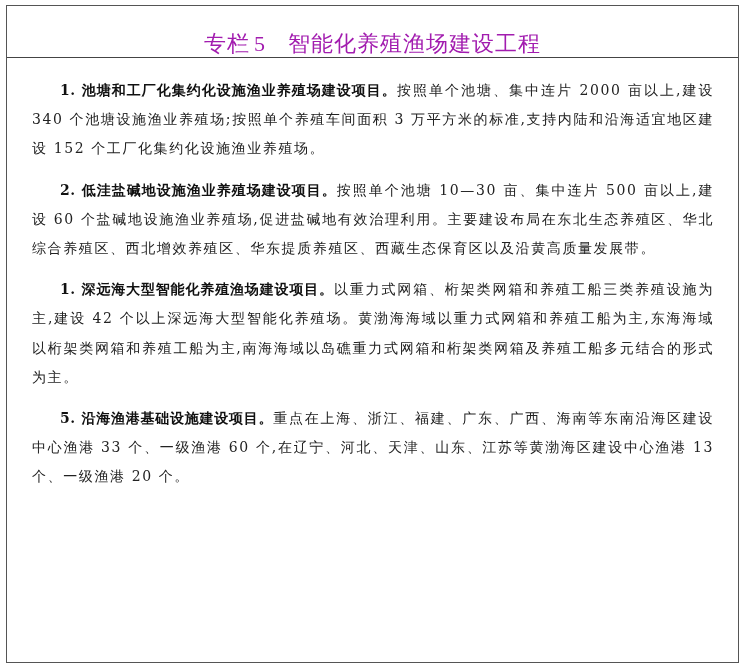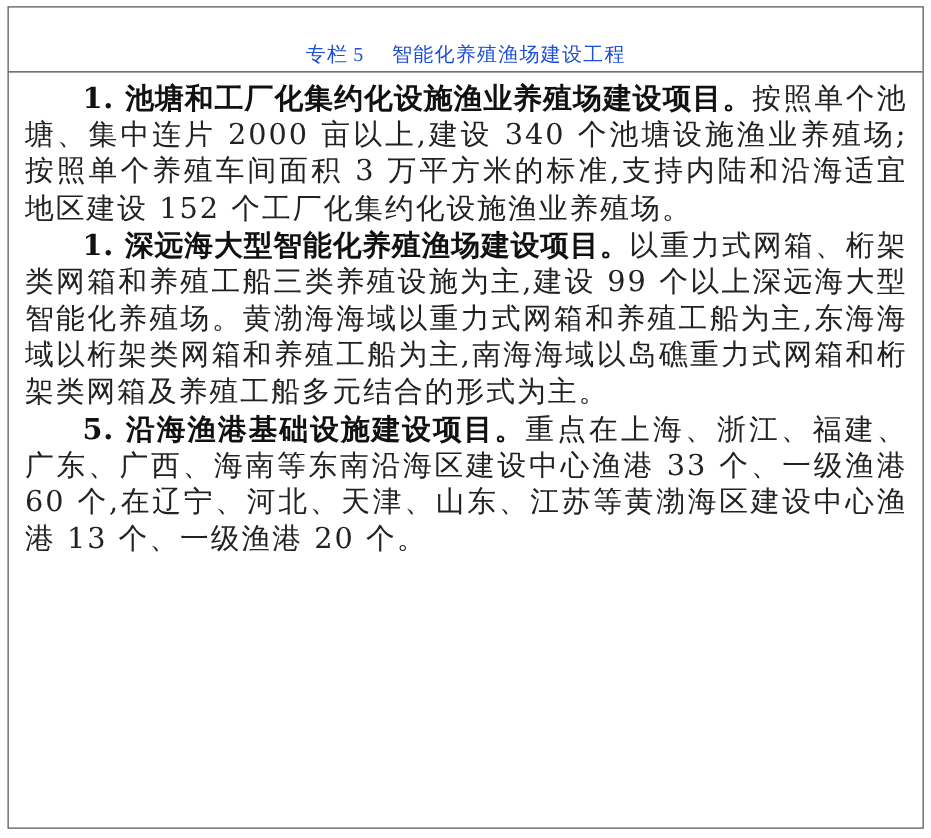--- a/index.html
+++ b/index.html
@@ -27,55 +27,56 @@
     .box-header {
       height: 52px;
       border-bottom: 1.5px solid #444444;
       display: flex;
       align-items: center;
       justify-content: center;
       box-sizing: border-box;
     }
     .box-title {
       font-family: "DejaVu Sans", "Liberation Sans", sans-serif;
-      font-size: 16px;
+      font-size: 22px;
       letter-spacing: 1px;
-      color: #1d4ed8;
+      color: #a21caf;
       margin-top: 25px;
     }
     .box-title .num {
       font-family: "Liberation Serif", "DejaVu Serif", serif;
       margin: 0 22px 0 4px;
     }
     .box-body {
       padding: 6px 12px 0 13px;
     }
     .item {
-      font-size: 23px;
+      font-size: 14px;
       line-height: 29.2px;
       text-align: justify;
       text-align-last: left;
       text-indent: 2em;
-      margin: 0;
+      margin: 12px;
       letter-spacing: 1.6px;
       color: #222222;
     }
     .item .lead {
       font-weight: bold;
       color: #111111;
       letter-spacing: 0.6px;
     }
   </style>
 </head>
 <body>
 
 <div class="box">
   <div class="box-header">
     <div class="box-title">
       <span>专栏</span><span class="num">5</span><span>智能化养殖渔场建设工程</span>
     </div>
   </div>
   <div class="box-body">
     <p class="item"><span class="lead">1. 池塘和工厂化集约化设施渔业养殖场建设项目。</span><span>按照单个池塘、集中连片 2000 亩以上,建设 340 个池塘设施渔业养殖场;按照单个养殖车间面积 3 万平方米的标准,支持内陆和沿海适宜地区建设 152 个工厂化集约化设施渔业养殖场。</span></p>
-    <p class="item"><span class="lead">1. 深远海大型智能化养殖渔场建设项目。</span><span>以重力式网箱、桁架类网箱和养殖工船三类养殖设施为主,建设 99 个以上深远海大型智能化养殖场。黄渤海海域以重力式网箱和养殖工船为主,东海海域以桁架类网箱和养殖工船为主,南海海域以岛礁重力式网箱和桁架类网箱及养殖工船多元结合的形式为主。</span></p>
+    <p class="item"><span class="lead">2. 低洼盐碱地设施渔业养殖场建设项目。</span><span>按照单个池塘 10—30 亩、集中连片 500 亩以上,建设 60 个盐碱地设施渔业养殖场,促进盐碱地有效治理利用。主要建设布局在东北生态养殖区、华北综合养殖区、西北增效养殖区、华东提质养殖区、西藏生态保育区以及沿黄高质量发展带。</span></p>
+    <p class="item"><span class="lead">1. 深远海大型智能化养殖渔场建设项目。</span><span>以重力式网箱、桁架类网箱和养殖工船三类养殖设施为主,建设 42 个以上深远海大型智能化养殖场。黄渤海海域以重力式网箱和养殖工船为主,东海海域以桁架类网箱和养殖工船为主,南海海域以岛礁重力式网箱和桁架类网箱及养殖工船多元结合的形式为主。</span></p>
     <p class="item"><span class="lead">5. 沿海渔港基础设施建设项目。</span><span>重点在上海、浙江、福建、广东、广西、海南等东南沿海区建设中心渔港 33 个、一级渔港 60 个,在辽宁、河北、天津、山东、江苏等黄渤海区建设中心渔港 13 个、一级渔港 20 个。</span></p>
   </div>
 </div>
 
 </body></html>

